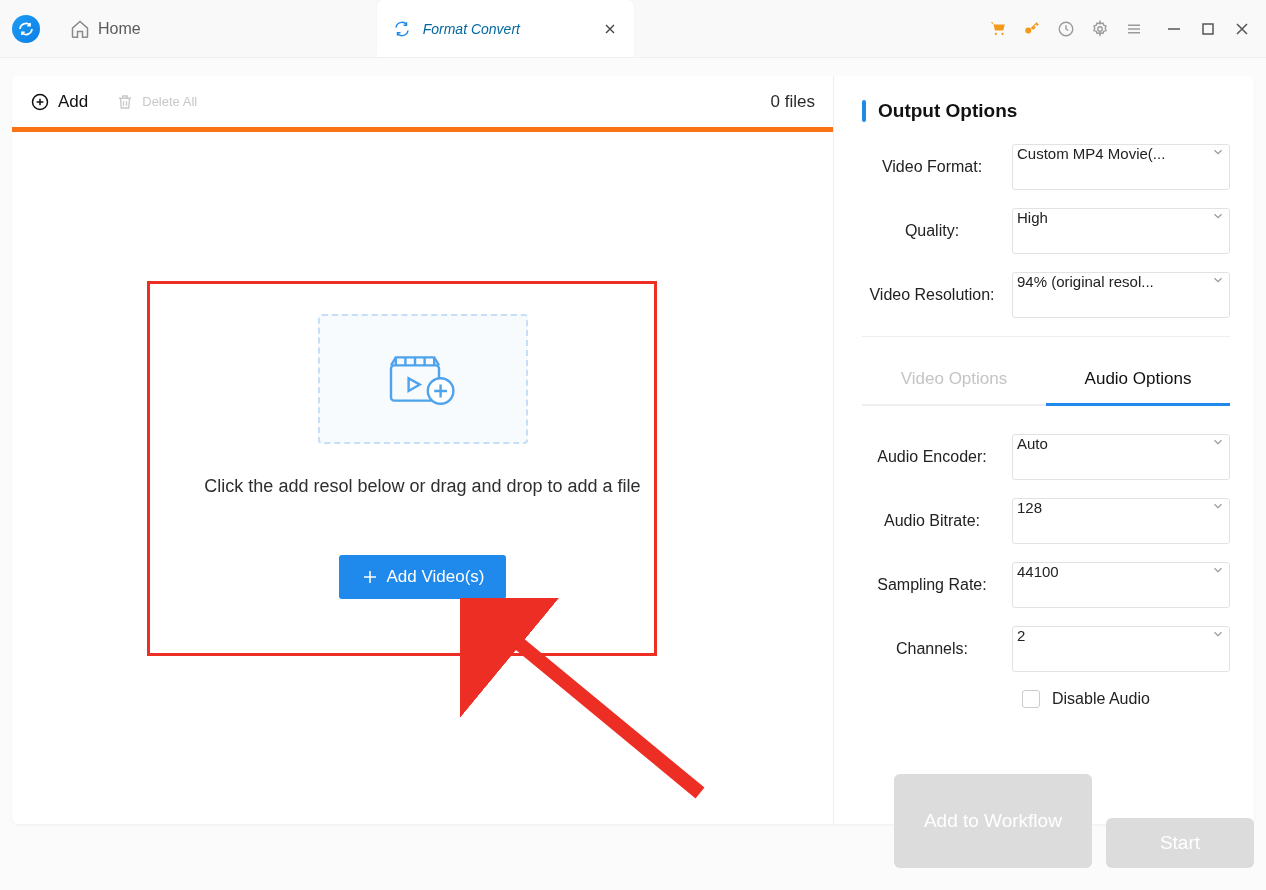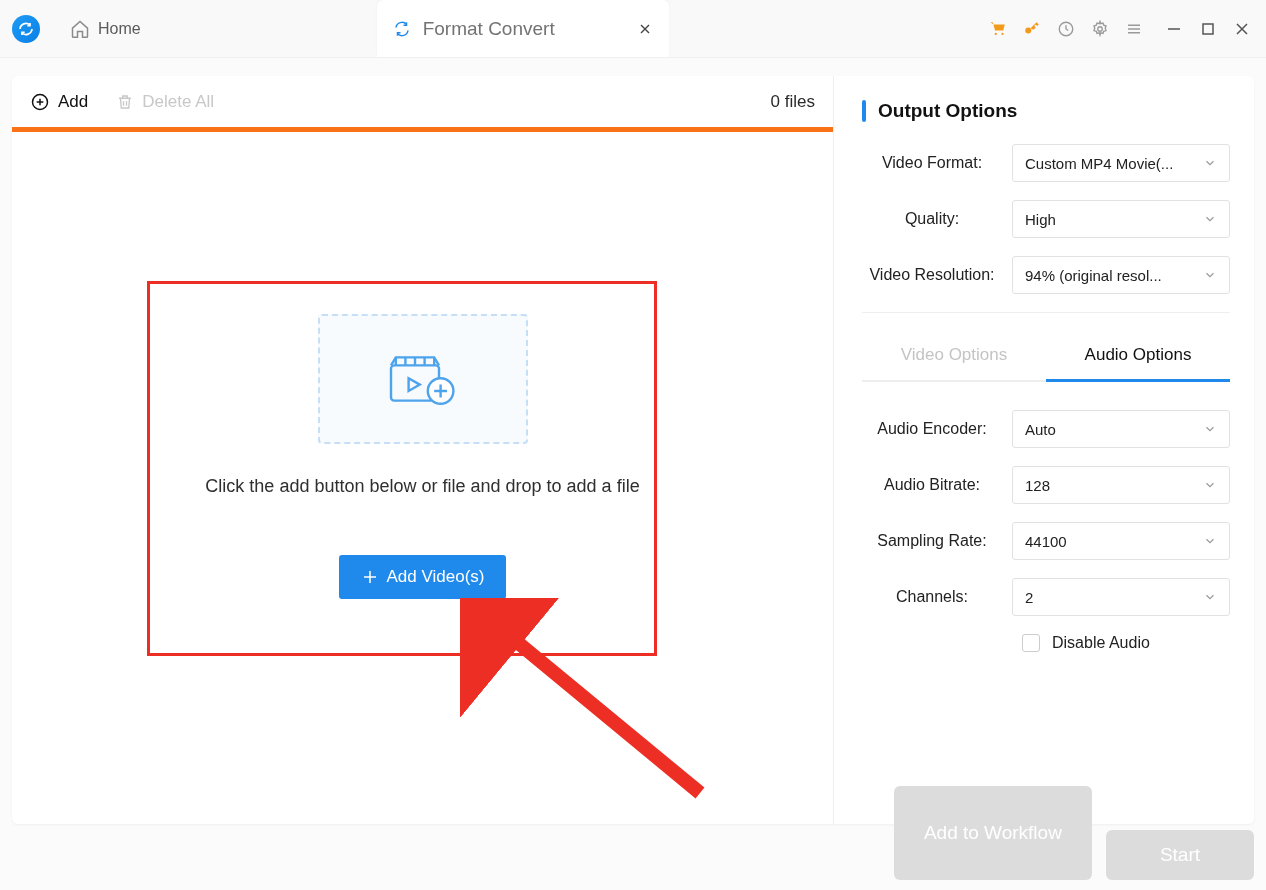--- a/index.html
+++ b/index.html
@@ -5,64 +5,64 @@
 * { box-sizing: border-box; margin: 0; padding: 0; font-family: -apple-system, BlinkMacSystemFont, "Segoe UI", sans-serif; }
 body { background: #fbfbfb; width: 1266px; height: 890px; overflow: hidden; position: relative; }
 
 .titlebar { height: 58px; display: flex; align-items: center; background: #f9f9f9; border-bottom: 1px solid #f0f0f0; }
 .logo { width: 28px; height: 28px; margin: 0 14px 0 12px; border-radius: 50%; background: linear-gradient(135deg,#1e9cf5,#0b7fe6); display:flex; align-items:center; justify-content:center; }
 .logo svg { width: 16px; height: 16px; }
 .hometab { display: flex; align-items: center; gap: 8px; padding: 12px 16px; height: 100%; color:#5b5b5b; cursor:pointer; }
 .hometab svg { width: 20px; height: 20px; stroke:#8b8b8b; }
 .activetab { display:flex; align-items:center; gap:12px; background:#fff; height:100%; padding:0 16px; border-radius:6px 6px 0 0; margin-left:220px; position:relative; box-shadow: 0 -1px 3px rgba(0,0,0,0.04);}
 .activetab .swap-icon { width:18px; height:18px; stroke:#2089ec; }
-.activetab .label { color:#737373; font-size:19px; }
+.activetab .label { color:#0369a1; font-size:14px;font-style:italic; }
 .activetab .close-x { margin-left:70px; width:16px; height:16px; stroke:#444; cursor:pointer; }
 .syscontrols { margin-left:auto; display:flex; align-items:center; gap:14px; padding-right:16px; }
 .syscontrols .ico { width:20px; height:20px; display:flex; align-items:center; justify-content:center; cursor:pointer; color:#9a9a9a;}
 .syscontrols .ico svg { width:18px; height:18px; }
 .wincontrols { display:flex; gap:18px; margin-left:8px;}
 .wincontrols .wbtn { width:16px; height:16px; display:flex; align-items:center; justify-content:center; cursor:pointer;}
 
 .content { display:flex; position:absolute; top:76px; left:12px; right:12px; bottom:66px; background:#fff; border-radius:6px; box-shadow:0 1px 3px rgba(0,0,0,0.05); overflow:hidden;}
 .left { flex:1; border-right:1px solid #eee; position:relative;}
 .toolbar { height:56px; display:flex; align-items:center; padding:0 18px; border-bottom:5px solid #f97316;}
 .addbtn { display:flex; align-items:center; gap:8px; color:#111; cursor:pointer; font-size:17px;}
 .addbtn svg{ width:20px; height:20px;}
-.deleteall { display:flex; align-items:center; gap:8px; color:#c8c8c8; cursor:default; margin-left:28px; font-size:17px;}
+.deleteall { display:flex; align-items:center; gap:8px; color:#c8c8c8; cursor:default; margin-left:28px; font-size:13px;}
 .deleteall svg{ width:18px; height:18px;}
 .filecount { margin-left:auto; color:#2a2a2a; font-size:17px;}
 
 .dropzone { position:relative; margin:182px auto 0; width:510px; text-align:center;}
 .dashed { width:210px; height:130px; margin:0 auto 32px; border:2px dashed #c6dff6; border-radius:4px; background:#f7fbfe; display:flex; align-items:center; justify-content:center;}
 .dashed svg{ width:80px; height:60px;}
 .droptext { color:#2f2f2f; font-size:18px; white-space:nowrap;}
 .addvideo { margin-top:58px; display:inline-flex; align-items:center; gap:8px; background:#2089ec; color:#fff; border:none; padding:12px 22px; border-radius:3px; font-size:17px; cursor:pointer;}
 .addvideo svg{ width:18px; height:18px;}
 
 .right { width:420px; padding:24px 24px 0 28px; position:relative;}
 .rtitle { display:flex; align-items:center; gap:12px; margin-bottom:22px;}
 .rtitle .bar { width:4px; height:22px; background:#2089ec; border-radius:2px;}
 .rtitle .txt { font-size:19px; font-weight:700; color:#111;}
 .optrow { display:flex; align-items:center; margin-bottom:18px;}
 .optrow .olabel { flex:0 0 150px; text-align:center; padding-right:10px; color:#222; font-size:16px;}
-.selectbox { flex:1; border:1px solid #e2e2e2; border-radius:3px; height:38px; display:flex; align-items:center; padding:0 12px; cursor:pointer; position:relative;}
+.selectbox { flex:1; border:1px solid #e2e2e2; border-radius:3px; height:46px; display:flex; align-items:flex-start; padding:0 4px; cursor:pointer; position:relative;}
 .selectbox .val { color:#222; font-size:15px; white-space:nowrap; overflow:hidden; text-overflow:ellipsis; flex:1;}
 .selectbox svg { width:14px; height:14px; stroke:#999; flex-shrink:0;}
 
 .divider { border-top:1px solid #eee; margin:12px 0 0;}
 .tabrow { display:flex; margin-top:18px;}
 .tabrow .tab { flex:1; text-align:center; padding:14px 0; font-size:17px; cursor:pointer;}
 .tabrow .tab.inactive { color:#c4c4c4; border-bottom:2px solid #eee;}
 .tabrow .tab.active { color:#111; border-bottom:3px solid #2089ec;}
 .audiogroup { margin-top:28px;}
 .checkrow { display:flex; align-items:center; justify-content:flex-start; padding-left:160px; margin-top:8px; gap:12px;}
 .checkrow .cbox { width:18px; height:18px; border:1.5px solid #ccc; border-radius:3px; cursor:pointer;}
 
-.footer { position:absolute; bottom:10px; right:12px; display:flex; gap:14px;}
+.footer { position:absolute; bottom:22px; right:12px; display:flex; gap:14px;}
 .fbtn { background:#dcdcdc; color:#fff; border:none; padding:14px 30px; border-radius:6px; font-size:19px; cursor:pointer; font-weight:500;}
 .fbtn.wide { padding:14px 54px;margin-top:44px;}
 
 .annot-rect { position:absolute; border:3px solid #ed2e24; left:147px; top:281px; width:510px; height:375px; pointer-events:none;}
 .annot-arrow { position:absolute; left:460px; top:598px; pointer-events:none;}
 </style>
 </head>
 <body>
 
 <div class="titlebar">
@@ -160,21 +160,21 @@
       <div class="dashed">
         <svg viewBox="0 0 100 70">
           <rect x="10" y="18" width="60" height="44" rx="4" fill="none" stroke="#4ea3ed" stroke-width="3"></rect>
           <path d="M10 18l6-10h48l6 10" fill="none" stroke="#4ea3ed" stroke-width="3"></path>
           <path d="M16 8v10M28 8v10M40 8v10M52 8v10M64 8v10" stroke="#4ea3ed" stroke-width="3"></path>
           <path d="M32 34l14 8-14 8z" fill="none" stroke="#4ea3ed" stroke-width="3"></path>
           <circle cx="72" cy="50" r="16" fill="#fff" stroke="#4ea3ed" stroke-width="3"></circle>
           <path d="M72 42v16M64 50h16" stroke="#4ea3ed" stroke-width="3"></path>
         </svg>
       </div>
-      <div class="droptext">Click the add button below or file and drop to add a file</div>
+      <div class="droptext">Click the add resol below or drag and drop to add a file</div>
       <button class="addvideo">
         <svg viewBox="0 0 24 24" fill="none" stroke="#fff" stroke-width="2">
             <path d="M12 4v16M4 12h16"></path>
           </svg>
         <span>Add Video(s)</span>
       </button>
     </div>
   </div>
 
   <div class="right">

